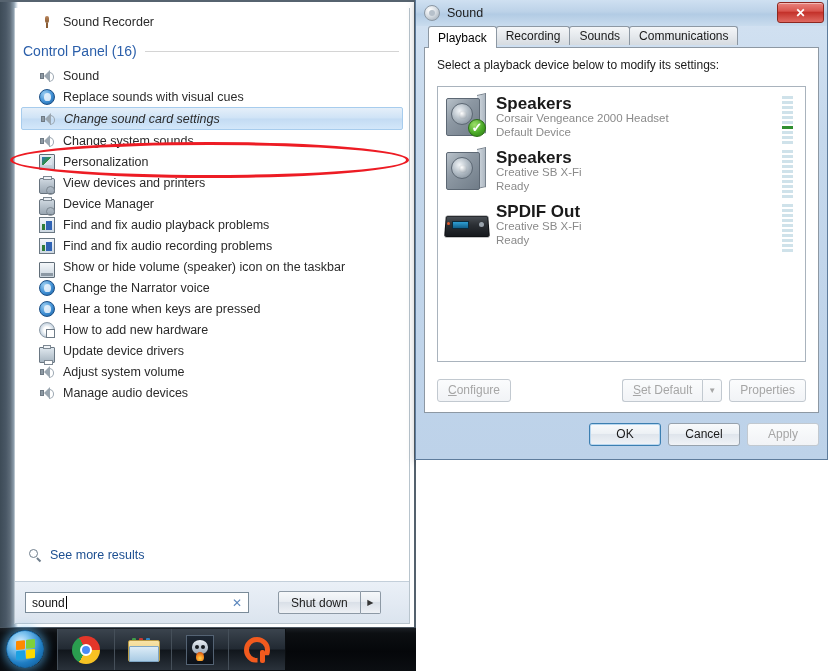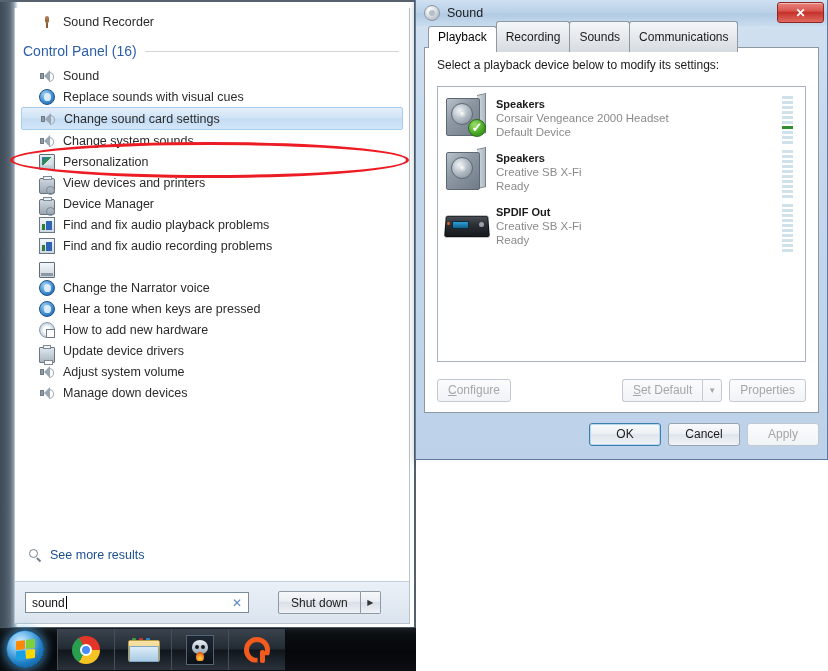--- a/index.html
+++ b/index.html
@@ -43,21 +43,21 @@
   .res-list { margin-top: 3px; }
   .res-item {
     display: flex; align-items: center; height: 21px;
     padding-left: 18px; font-size: 12.5px; color: #2b2b2b;
     position: relative; box-sizing: border-box;
     margin: 0 6px 0 6px;
   }
   .res-item.selected {
     background: linear-gradient(to bottom, #e5eff9 0%, #cfe3f6 48%, #c3dbf3 52%, #d3e7fa 100%);
     border: 1px solid #a7cced;
-    border-radius: 2px; height: 23px;
+    border-radius: 2px; height: 23px; font-style: italic;
   }
   .res-item .ico {
     width: 16px; height: 16px; margin-right: 8px; flex: none;
     display: inline-block; position: relative;
   }
   .res-item .lbl { white-space: nowrap; }
 
   
   .ico-speaker::before {
     content:""; position:absolute; left:1px; top:5px; width:4px; height:6px;
@@ -245,23 +245,23 @@
     position: absolute; right: 3px; top: 2px; width: 45px; height: 19px;
     background: linear-gradient(to bottom, #e8837e 0%, #d9554e 42%, #c4322b 50%, #e06a62 100%);
     border: 1px solid #8d2720; border-radius: 3px;
     display: flex; align-items: center; justify-content: center;
     color: #ffffff; font-size: 12px; font-weight: bold;
     box-shadow: inset 0 1px 0 rgba(255,255,255,.45);
   }
   .dlg-body {
     position: absolute; left: 8px; right: 8px; top: 26px; bottom: 8px;
   }
-  .tabstrip { position: relative; height: 21px; display: flex; align-items: center; margin-left: 4px; }
+  .tabstrip { position: relative; height: 21px; display: flex; align-items: flex-start; margin-left: 4px; }
   .tab {
-    height: 31px; padding: 0 9px; font-size: 12px; color: #1a1a1a;
+    height: 19px; padding: 0 9px; font-size: 12px; color: #1a1a1a;
     display: flex; align-items: center; box-sizing: border-box;
     background: linear-gradient(to bottom, #f4f6f8 0%, #e4e8ec 55%, #d6dbe0 100%);
     border: 1px solid #8d98a3; border-bottom: none; border-radius: 3px 3px 0 0;
     margin-right: -1px; position: relative; z-index: 1;
   }
   .tab.active {
     height: 22px; background: #ffffff; z-index: 3;
     border-color: #8d98a3; color: #000;
   }
   .tab-panel {
@@ -322,21 +322,21 @@
   .check-badge {
     position:absolute; left:24px; bottom:2px; width:18px; height:18px; border-radius:50%;
     background: radial-gradient(circle at 35% 30%, #9ee06a 0%, #49a927 55%, #2e7a14 100%);
     border:1px solid #2a6f13; box-sizing:border-box;
   }
   .check-badge::after {
     content:"✓"; position:absolute; left:0; right:0; top:-1px;
     text-align:center; color:#ffffff; font-size:13px; font-weight:bold; line-height:18px;
   }
   .dev-text { flex: 1; padding-top: 4px; }
-  .dev-name { font-size: 11px; font-weight: bold; color: #1a1a1a; line-height: 14px; }
+  .dev-name { font-size: 17px; font-weight: bold; color: #1a1a1a; line-height: 14px; }
   .dev-sub  { font-size: 11.5px; color: #8a8a8a; line-height: 14px; }
   .dev-status { font-size: 11.5px; color: #8a8a8a; line-height: 14px; }
   .meter { width: 11px; margin-top: 3px; flex: none; margin-right: 4px; }
   .meter .seg {
     height: 3px; margin-bottom: 2px; background: #cfe2ea; border-radius: 0;
   }
   .meter .seg.on { background: #2f8f2f; }
 
   .panel-buttons {
     position: absolute; left: 12px; right: 12px; bottom: 10px; height: 24px;
@@ -486,20 +486,21 @@
               <div class="res-item">
                 <span class="ico ico-trouble"></span>
                 <span class="lbl">Find and fix audio playback problems</span>
               </div>
               <div class="res-item">
                 <span class="ico ico-trouble"></span>
                 <span class="lbl">Find and fix audio recording problems</span>
               </div>
               <div class="res-item">
                 <span class="ico ico-taskbar"></span>
+                <span class="lbl">Show or hide volume (speaker) icon on the taskbar</span>
               </div>
               <div class="res-item">
                 <span class="ico ico-ease"></span>
                 <span class="lbl">Change the Narrator voice</span>
               </div>
               <div class="res-item">
                 <span class="ico ico-ease"></span>
                 <span class="lbl">Hear a tone when keys are pressed</span>
               </div>
               <div class="res-item">
@@ -515,21 +516,21 @@
               <div class="res-item">
                 <span class="ico ico-speaker">
                   <i class="wv"></i>
                 </span>
                 <span class="lbl">Adjust system volume</span>
               </div>
               <div class="res-item">
                 <span class="ico ico-speaker">
                   <i class="wv"></i>
                 </span>
-                <span class="lbl">Manage down devices</span>
+                <span class="lbl">Manage audio devices</span>
               </div>
             </div>
           </div>
         <div class="see-more">
           <span class="sm-ico"></span>
           <span class="sm-text">See more results</span>
         </div>
       </div>
 
       <div class="bottom-bar">

